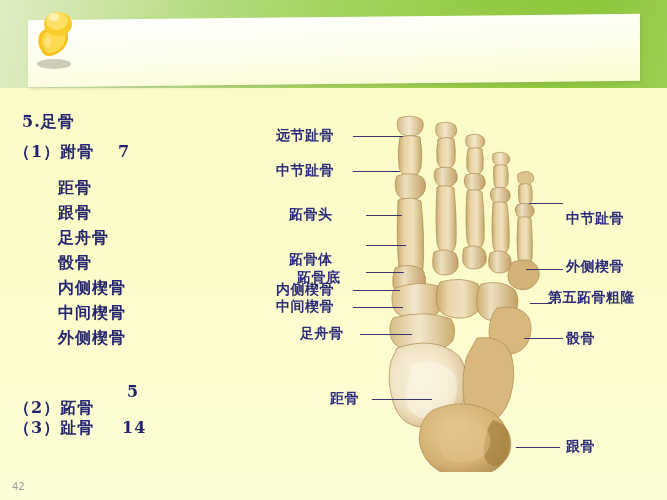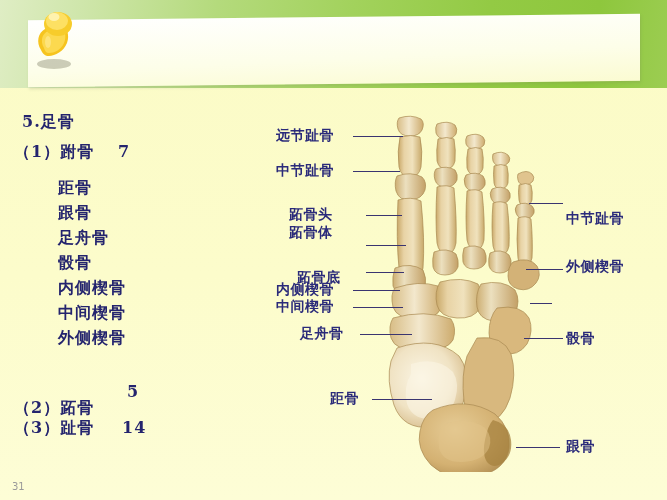--- a/index.html
+++ b/index.html
@@ -246,21 +246,21 @@
 
   <div class="anno" style="left:276px; top:127px;">远节趾骨</div>
   <div class="lline" style="left:353px; top:136px; width:50px;"></div>
 
   <div class="anno" style="left:276px; top:162px;">中节趾骨</div>
   <div class="lline" style="left:353px; top:171px; width:47px;"></div>
 
   <div class="anno" style="left:289px; top:206px;">跖骨头</div>
   <div class="lline" style="left:366px; top:215px; width:36px;"></div>
 
-  <div class="anno" style="left:289px; top:224px;">跖骨体</div>
+  <div class="anno" style="left:289px; top:251px;">跖骨体</div>
   <div class="lline" style="left:366px; top:245px; width:40px;"></div>
 
   <div class="anno" style="left:297px; top:261px;margin-top:8px;">跖骨底</div>
   <div class="lline" style="left:366px; top:272px; width:38px;"></div>
 
   <div class="anno" style="left:276px; top:281px;">内侧楔骨</div>
   <div class="lline" style="left:353px; top:290px; width:47px;"></div>
 
   <div class="anno" style="left:276px; top:298px;">中间楔骨</div>
   <div class="lline" style="left:353px; top:307px; width:50px;"></div>
@@ -271,22 +271,23 @@
   <div class="anno" style="left:330px; top:390px;">距骨</div>
   <div class="lline" style="left:372px; top:399px; width:60px;"></div>
 
   <div class="lline" style="left:529px; top:203px; width:34px;"></div>
   <div class="anno" style="left:566px; top:194px;margin-top:16px;">中节趾骨</div>
 
   <div class="lline" style="left:526px; top:269px; width:37px;"></div>
   <div class="anno" style="left:566px; top:258px;">外侧楔骨</div>
 
   <div class="lline" style="left:530px; top:303px; width:22px;"></div>
+  <div class="anno" style="left:548px; top:289px;">第五跖骨粗隆</div>
 
   <div class="lline" style="left:524px; top:338px; width:39px;"></div>
   <div class="anno" style="left:566px; top:330px;">骰骨</div>
 
   <div class="lline" style="left:516px; top:447px; width:44px;"></div>
   <div class="anno" style="left:566px; top:438px;">跟骨</div>
 
-  <div class="pagenum">31</div>
+  <div class="pagenum">42</div>
 
 </div>
 
 </body></html>

